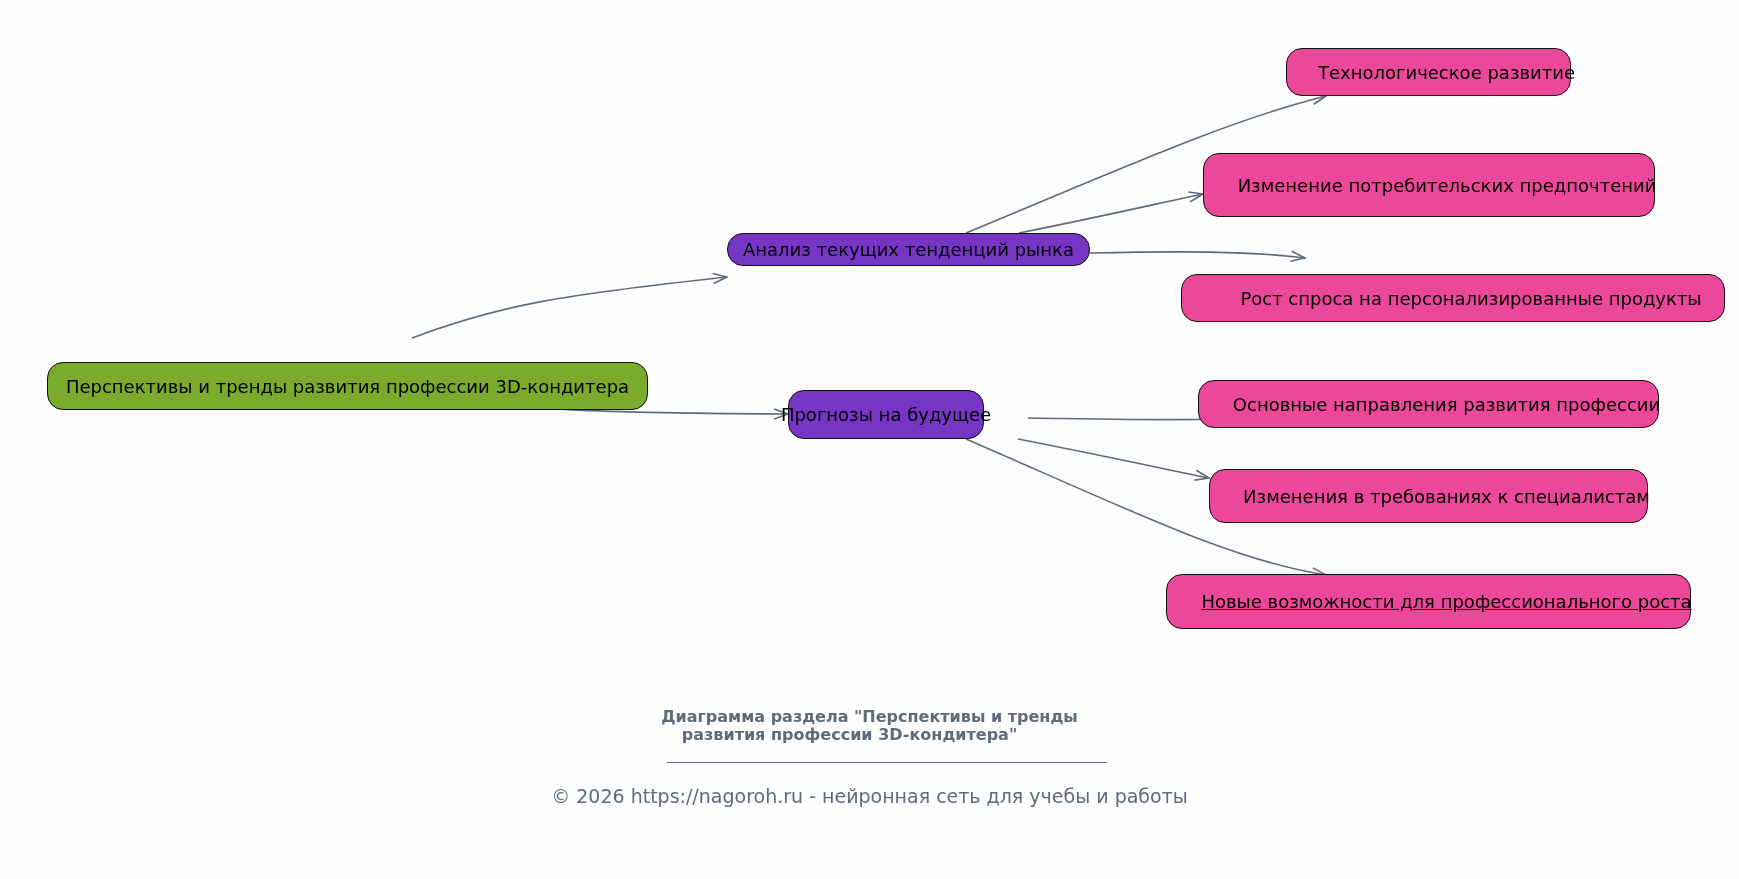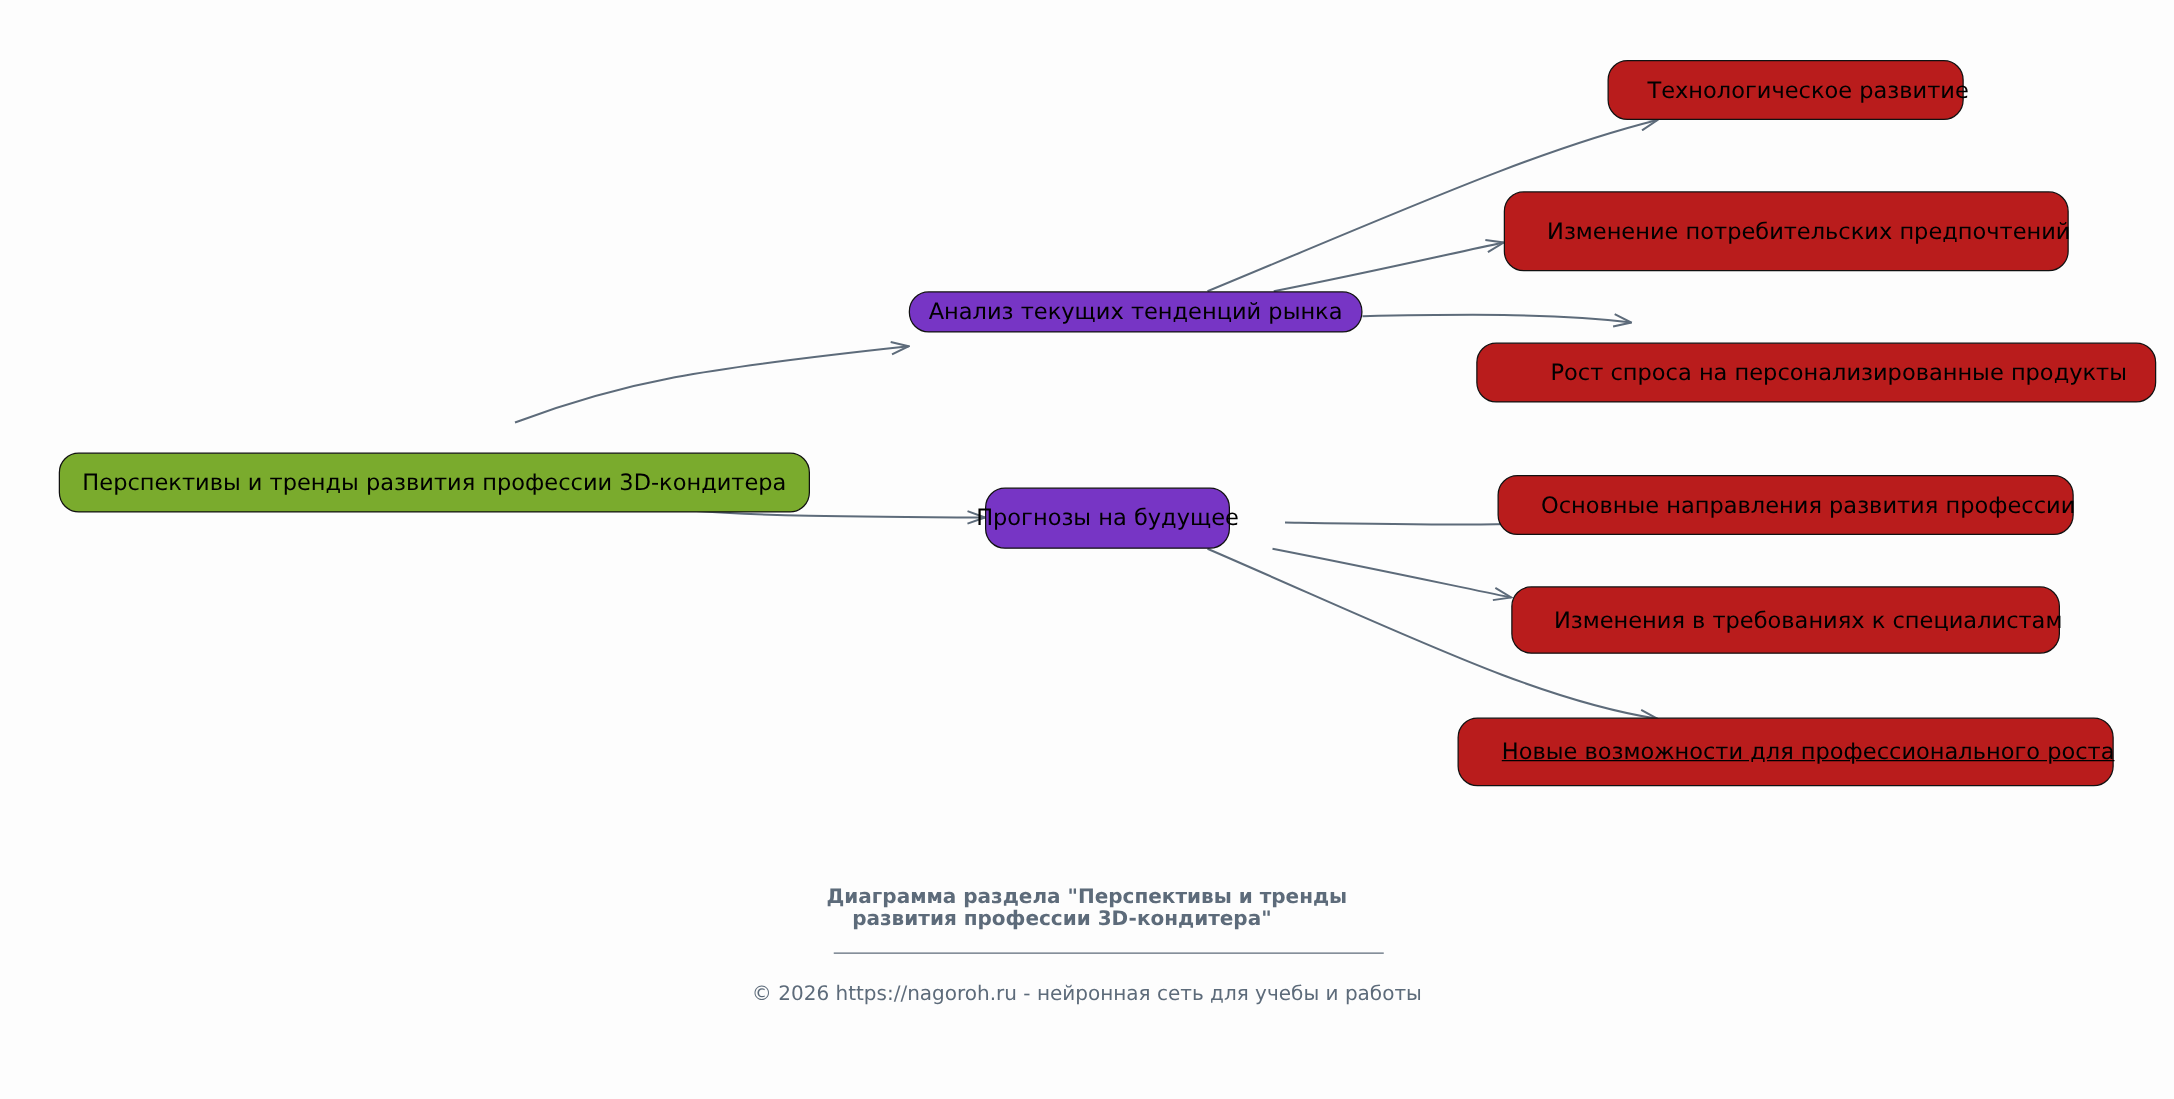--- a/index.html
+++ b/index.html
@@ -8,27 +8,27 @@
     font-family: "DejaVu Sans", sans-serif;
   }
   #edges { position: absolute; left: 0; top: 0; }
   .node {
     position: absolute; box-sizing: border-box; border: 1.3px solid #111;
     border-radius: 16px; display: flex; align-items: center; justify-content: center;
     font-size: 18px; color: #000; white-space: nowrap;
   }
   .node.root { background: #7aab2d; margin-top: 24px; }
   .node.branch { background: #7735c5; }
-  .node.leaf { background: #b91c1c; padding-left: 36px; }
+  .node.leaf { background: #ec4899; padding-left: 36px; }
   .caption {
     position: absolute; left: 0; width: 1739px; text-align: center; color: #5d6b7a;
   }
   .title { top: 708px; font-weight: bold; font-size: 16px; line-height: 18px; }
   .sep { position: absolute; left: 667px; top: 762px; width: 440px; height: 1px; background: #5d6b7a; }
-  .copyright { top: 785px; font-size: 16px; }
+  .copyright { top: 785px; font-size: 19px; }
 </style>
 </head>
 <body>
 
 <svg id="edges" width="1739" height="879">
   <defs>
     <marker id="arr" markerWidth="16" markerHeight="12" refX="15" refY="6" orient="auto" markerUnits="userSpaceOnUse">
       <path d="M1,1 L15,6 L1,11" fill="none" stroke="#5d6b7a" stroke-width="1.6"></path>
     </marker>
   </defs>

